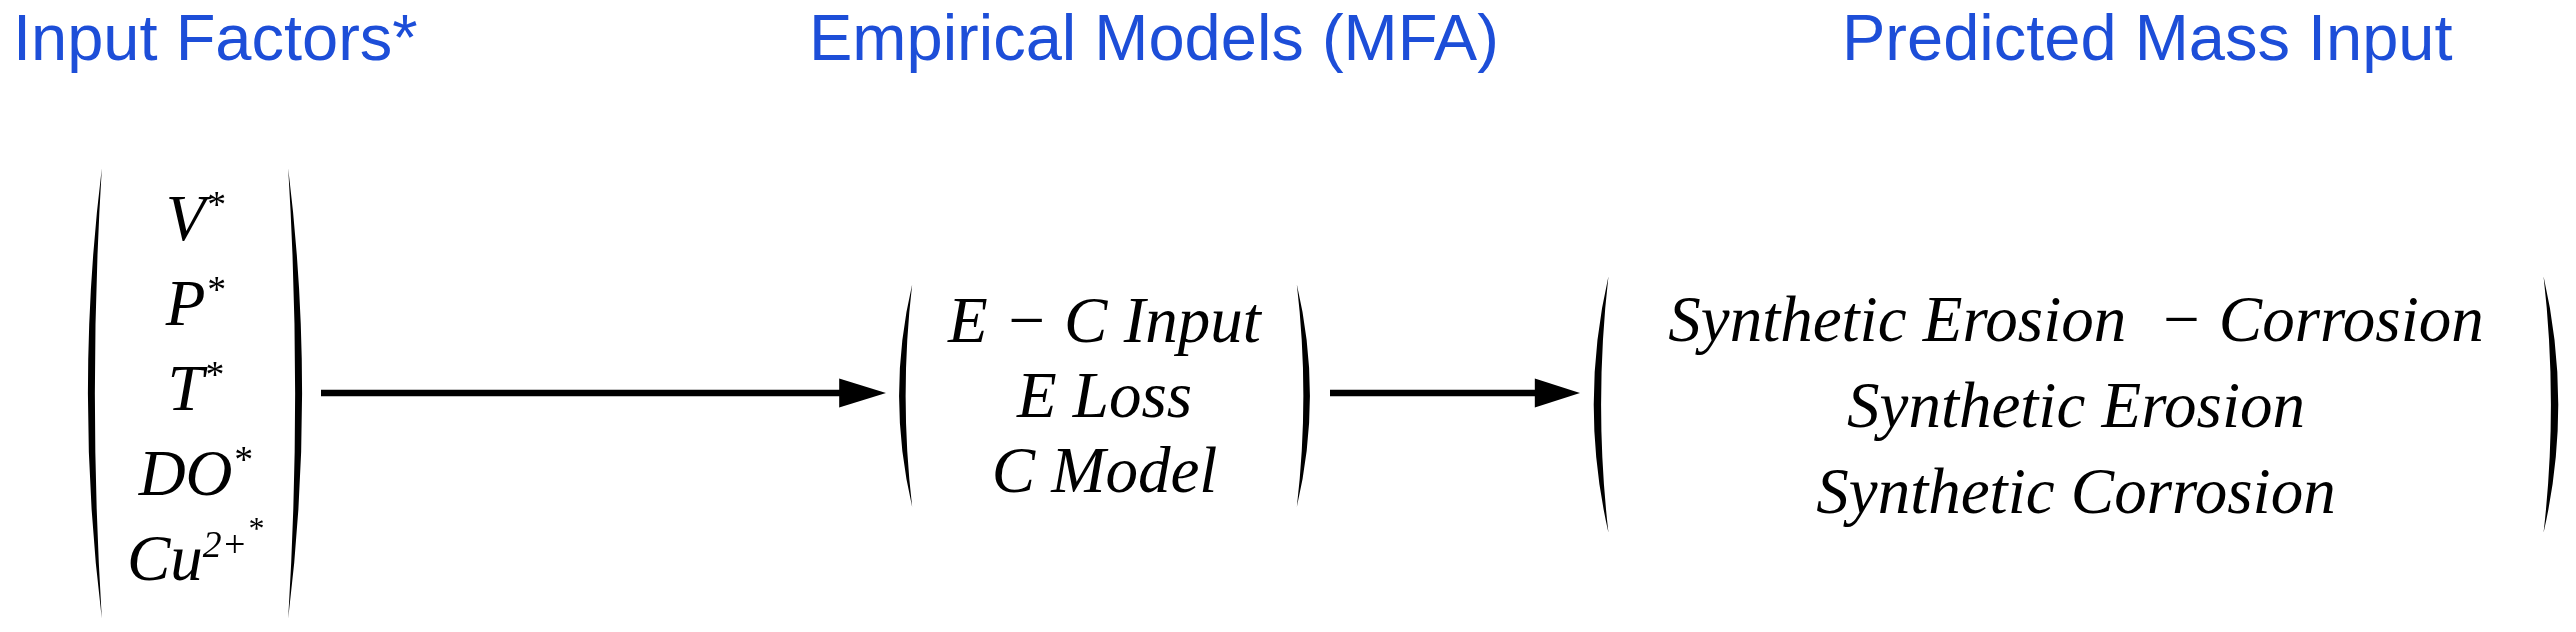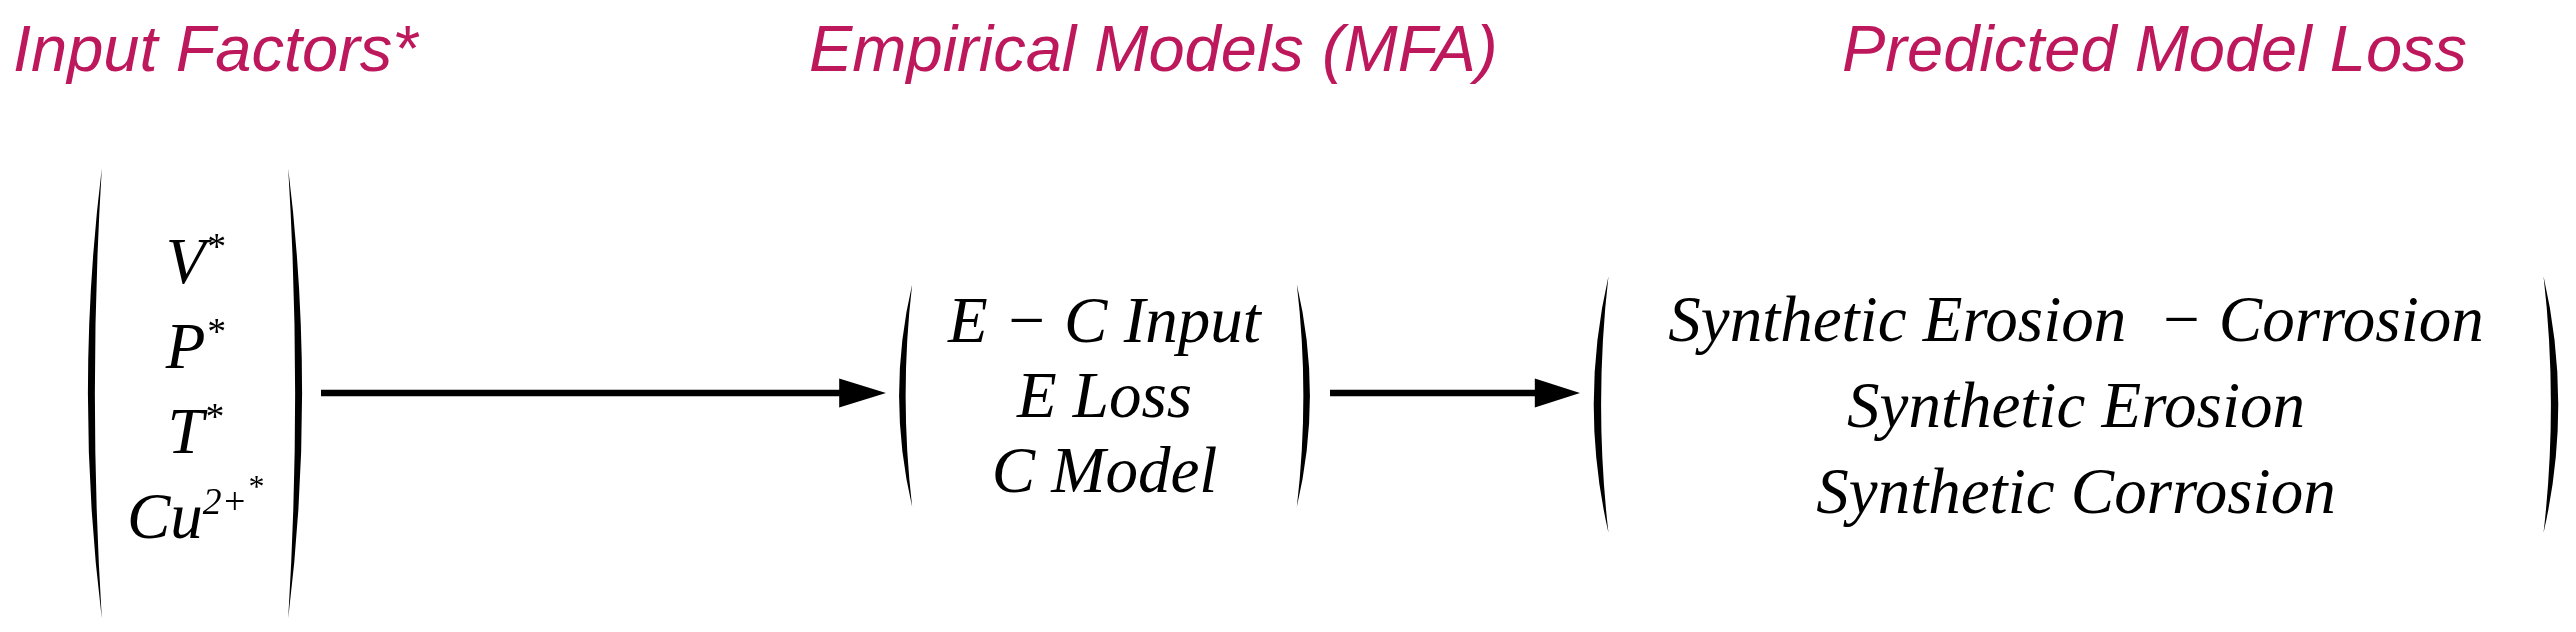--- a/index.html
+++ b/index.html
@@ -10,27 +10,26 @@
   #stage {
     position: relative;
     width: 2576px;
     height: 633px;
     background: #ffffff;
     overflow: hidden;
     color: #000;
   }
   .header {
     position: absolute;
-    top: 13px;
+    top: 2px;
     font-family: "Liberation Sans", sans-serif;
     font-size: 65px;
     line-height: 1.1;
-    color: #be185d;
+    color: #1d4ed8;
     white-space: pre;
-    font-style: italic;
   }
   #header-input     { left: 13px;   }
   #header-models    { left: 809px; }
   #header-predicted { left: 1842px; }
 
   .vector {
     position: absolute;
     display: flex;
     align-items: stretch;
   }
@@ -87,30 +86,31 @@
   #arrow-1 { left: 321px;  top: 375px; width: 565px; height: 36px; }
   #arrow-2 { left: 1330px; top: 375px; width: 250px; height: 36px; }
 </style>
 </head>
 <body>
 
 <div id="stage">
 
   <div class="header" id="header-input">Input Factors*</div>
   <div class="header" id="header-models">Empirical Models (MFA)</div>
-  <div class="header" id="header-predicted">Predicted Model Loss</div>
+  <div class="header" id="header-predicted">Predicted Mass Input</div>
 
   <div class="vector" id="input-vector">
     <svg class="paren" viewBox="0 0 44 600" preserveAspectRatio="none">
       <path d="M 36,3 Q 0,300 36,597 Q 18,300 36,3 Z" fill="#000"></path>
     </svg>
     <div class="col">
       <div class="row"><span>V</span><span class="sup">*</span></div>
       <div class="row"><span>P</span><span class="sup">*</span></div>
       <div class="row"><span>T</span><span class="sup">*</span></div>
+      <div class="row"><span>DO</span><span class="sup">*</span></div>
       <div class="row"><span>Cu</span><span class="sup"><span>2+</span><span class="sup2">*</span></span></div>
     </div>
     <svg class="paren" viewBox="0 0 44 600" preserveAspectRatio="none">
       <path d="M 8,3 Q 44,300 8,597 Q 26,300 8,3 Z" fill="#000"></path>
     </svg>
   </div>
 
   <svg class="arrow" id="arrow-1" viewBox="0 0 700 44">
     <line x1="0" y1="22" x2="650" y2="22" stroke="#000" stroke-width="8"></line>
     <polygon points="642,4 700,22 642,40" fill="#000"></polygon>

